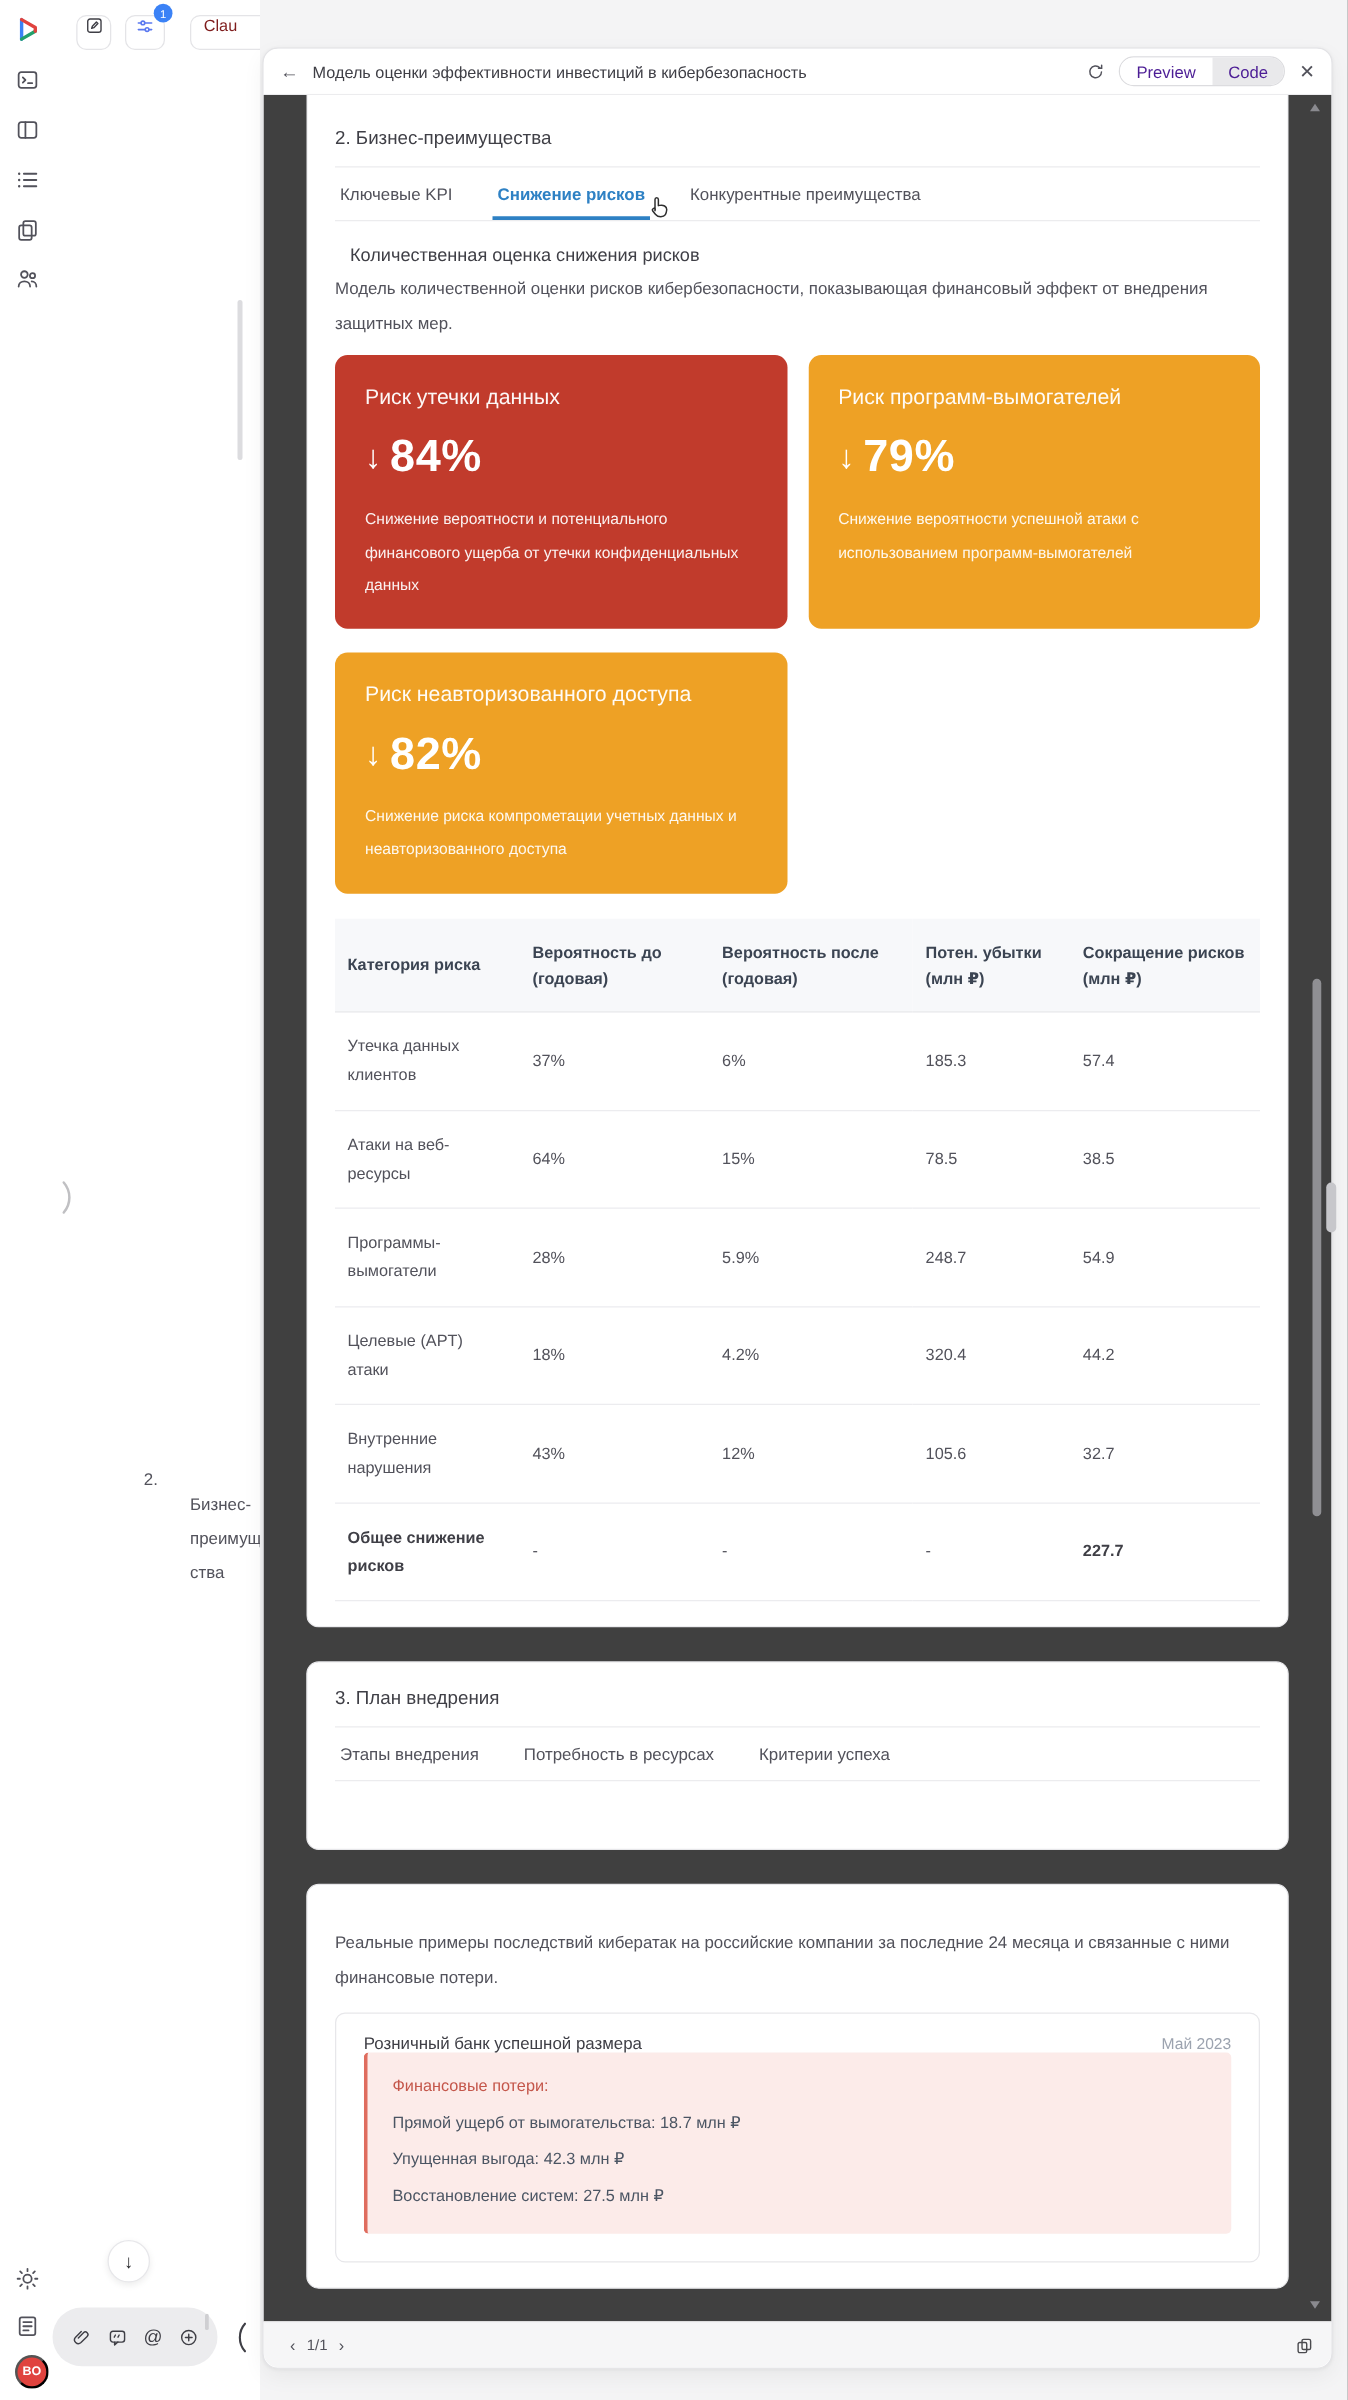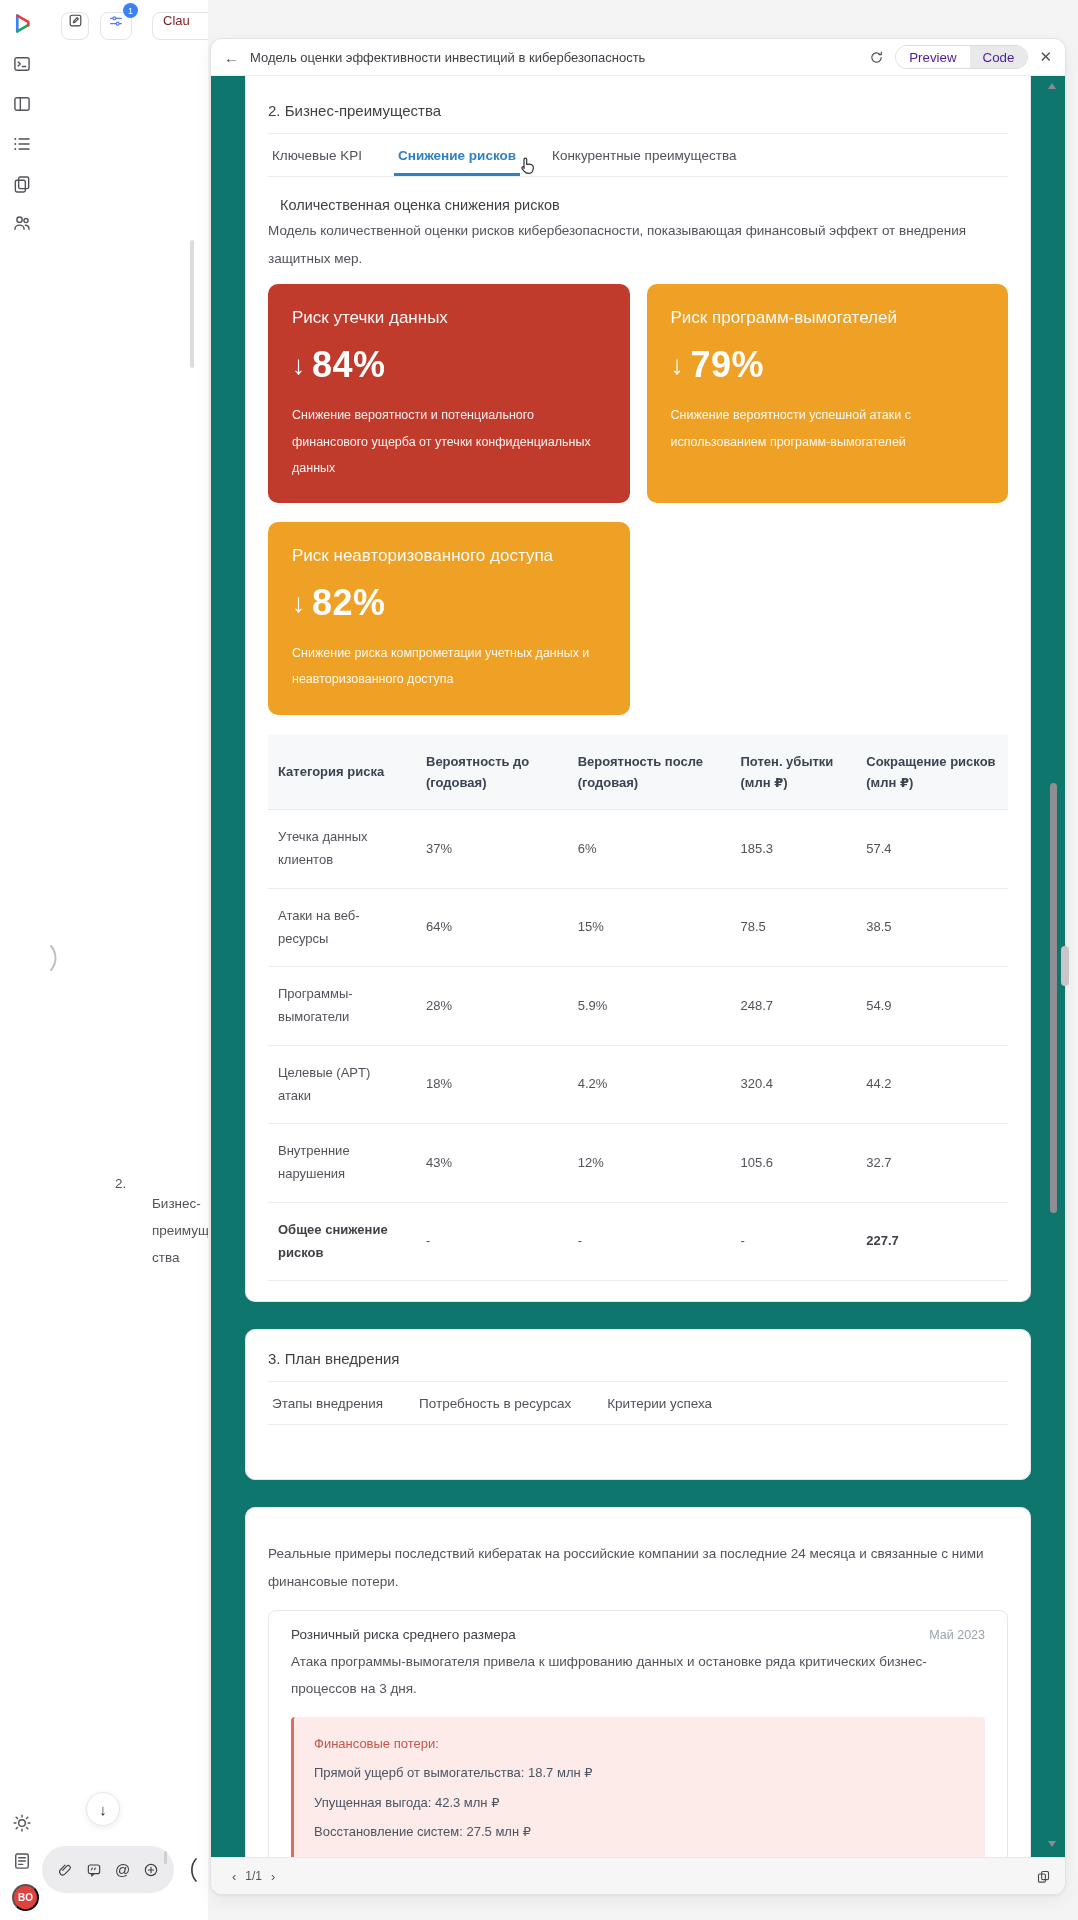--- a/index.html
+++ b/index.html
@@ -21,21 +21,21 @@
   .mic-partial{position:absolute;left:186px;top:1856px;z-index:2}
   .avatar{position:absolute;left:12px;top:1884px;width:27px;height:27px;border-radius:50%;background:#e0433e;color:#fff;font-size:10px;font-weight:700;display:flex;align-items:center;justify-content:center;cursor:pointer}
   
   .artifact{position:absolute;left:210px;top:38px;width:856px;height:1857px;background:#fff;border:1px solid #e3e3e6;border-radius:12px;box-shadow:0 1px 3px rgba(0,0,0,.05),0 6px 18px rgba(0,0,0,.05);z-index:5}
   .a-header{position:absolute;top:0;left:0;right:0;height:37px;display:flex;align-items:center;gap:11px;padding:0 13px;border-bottom:1px solid #ececee;background:#fff;border-radius:12px 12px 0 0}
   .icon-btn{background:none;border:none;cursor:pointer;color:#52525b;font-size:15px;display:flex;align-items:center;justify-content:center}
   .a-title{flex:1;font-size:13px;color:#3f3f46;white-space:nowrap;overflow:hidden}
   .seg{display:flex;border:1px solid #dcdcdf;border-radius:13px;overflow:hidden;height:24px;font-size:12px}
   .seg-btn{padding:0 13px;display:flex;align-items:center;background:#fff;color:#4c1d95;border:none;cursor:pointer}
   .seg-btn.inactive{background:#e9e9eb}
-  .a-content{position:absolute;top:37px;left:0;right:0;bottom:37px;overflow:hidden;padding:0 34px;background:#0f766e}
+  .a-content{position:absolute;top:37px;left:0;right:0;bottom:37px;overflow:hidden;padding:0 34px;background:#404040}
   .panel{border:1px solid #e7e7ea;border-radius:10px;padding:20px 22px;background:#fff;margin-bottom:27px}
   .panel.cut{border-top:none;border-radius:0 0 10px 10px;padding-top:26px}
   .panel-title{font-size:15px;font-weight:400;color:#3f3f46;padding-bottom:14px;border-bottom:1px solid #ececee}
   .tabs{display:flex;gap:28px;border-bottom:1px solid #ececee}
   .tab{padding:14px 4px 10px;font-size:13.5px;color:#52525b;border-bottom:3px solid transparent;cursor:pointer}
   .tab.active{color:#2e81c4;font-weight:700;border-bottom-color:#2e81c4}
   .sub-title{font-size:14.5px;color:#3f3f46;font-weight:400;margin:20px 12px 4px}
   .desc{font-size:13.5px;color:#52525b;line-height:2.05;margin-bottom:12px}
   .risk-grid{display:grid;grid-template-columns:1fr 1fr;gap:19px 17px;margin:8px 0 20px}
   .risk-card{border-radius:10px;padding:22px 24px;color:#fff}
@@ -326,24 +326,23 @@
         <span class="tab">Потребность в ресурсах</span>
         <span class="tab">Критерии успеха</span>
       </div>
       <div class="plan-spacer"></div>
     </section>
 
     <section class="panel">
       <p class="desc" style="margin-top:12px">Реальные примеры последствий кибератак на российские компании за последние 24 месяца и связанные с ними финансовые потери.</p>
       <div class="case-card">
         <div class="case-head">
-          <span class="case-title">Розничный риска среднего размера</span>
+          <span class="case-title">Розничный банк успешной размера</span>
           <span class="case-date">Май 2023</span>
         </div>
-        <p class="case-text">Атака программы-вымогателя привела к шифрованию данных и остановке ряда критических бизнес-процессов на 3 дня.</p>
         <div class="loss-box">
           <div class="loss-title">Финансовые потери:</div>
           <div id="loss-lines">
               <div>Прямой ущерб от вымогательства: 18.7 млн ₽</div>
               <div>Упущенная выгода: 42.3 млн ₽</div>
               <div>Восстановление систем: 27.5 млн ₽</div>
             </div>
 
         </div>
       </div>

